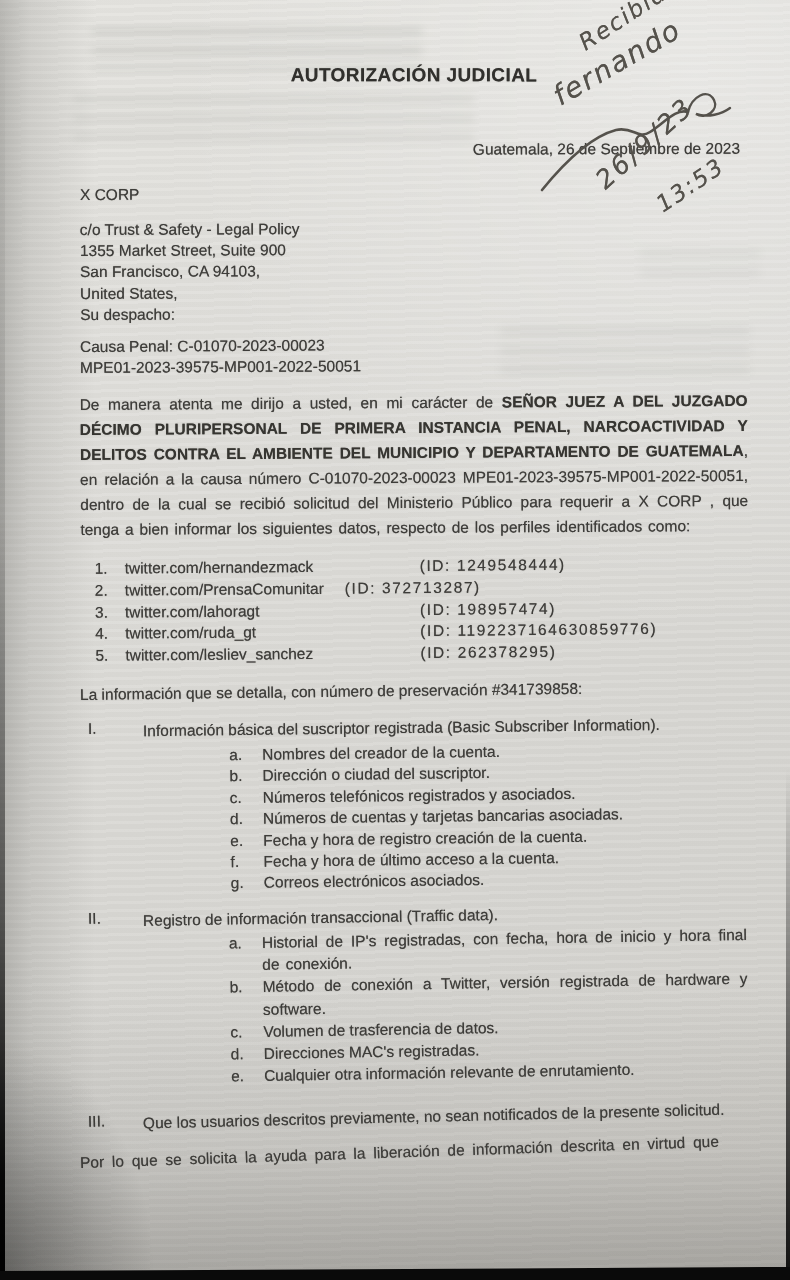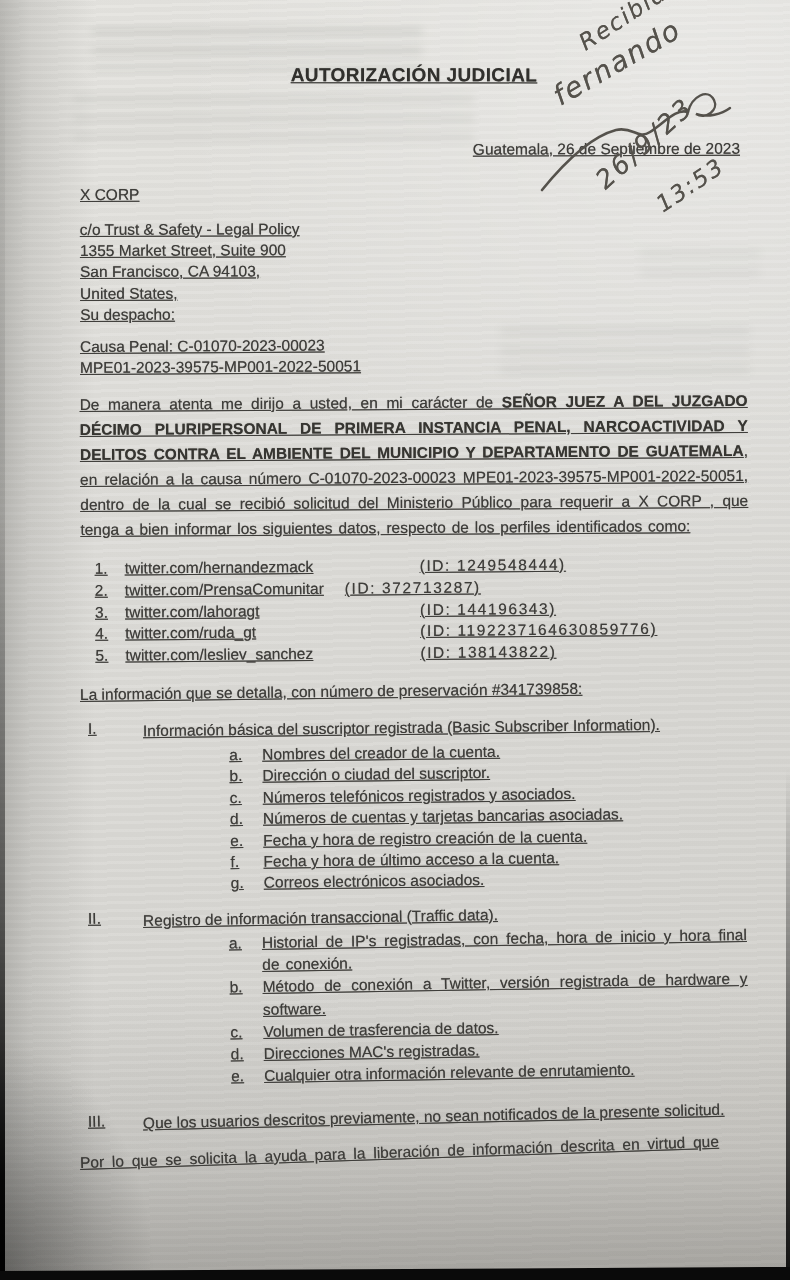--- a/index.html
+++ b/index.html
@@ -39,21 +39,20 @@
   .smudge.s1{left:92px;top:28px;width:330px;height:42px;}
   .smudge.s2{left:74px;top:96px;width:400px;height:44px;opacity:.22;}
   .smudge.s3{left:500px;top:328px;width:250px;height:52px;opacity:.18;}
   .smudge.s4{left:640px;top:250px;width:120px;height:26px;opacity:.15;}
 
   
   .doc{
     position:absolute;left:80px;top:0;width:668px;
     color:#3e3d3a;font-size:15.5px;
     text-shadow:0 0 0.7px rgba(66,64,60,0.75);
-    text-decoration:underline;
   }
   .doc .blk{transform-origin:0 50%;}
   .r0{transform:rotate(0.05deg);}   .r1{transform:rotate(-0.2deg);}
   .r2{transform:rotate(-0.35deg);}  .r3{transform:rotate(-0.5deg);}
   .r4{transform:rotate(-0.7deg);}   .r5{transform:rotate(-0.95deg);}
   .r6{transform:rotate(-1.35deg);}  .r7{transform:rotate(-1.9deg);}
 
   .title{margin-top:64px;text-align:center;font-weight:bold;font-size:19px;
     letter-spacing:0.4px;color:#31302d;}
   .dateline{margin-top:56px;text-align:right;padding-right:8px;}
@@ -136,31 +135,31 @@
       <span class="col-id">(ID: 1249548444)</span>
     </div>
     <div class="row-profile narrow">
       <span class="col-num">2.</span>
       <span class="col-handle">twitter.com/PrensaComunitar</span>
       <span class="col-id">(ID: 372713287)</span>
     </div>
     <div class="row-profile">
       <span class="col-num">3.</span>
       <span class="col-handle">twitter.com/lahoragt</span>
-      <span class="col-id">(ID: 144196343)</span>
+      <span class="col-id">(ID: 198957474)</span>
     </div>
     <div class="row-profile">
       <span class="col-num">4.</span>
       <span class="col-handle">twitter.com/ruda_gt</span>
       <span class="col-id">(ID: 1192237164630859776)</span>
     </div>
     <div class="row-profile">
       <span class="col-num">5.</span>
       <span class="col-handle">twitter.com/lesliev_sanchez</span>
-      <span class="col-id">(ID: 138143822)</span>
+      <span class="col-id">(ID: 262378295)</span>
     </div>
   </div>
 
   <div class="blk r4 preservation">La información que se detalla, con número de preservación #341739858:</div>
 
   <div class="blk r4 sec-head">
     <span class="roman">I.</span>
     <span class="head-text">Información básica del suscriptor registrada (Basic Subscriber Information).</span>
   </div>
   <div class="blk r4 sec-items">

